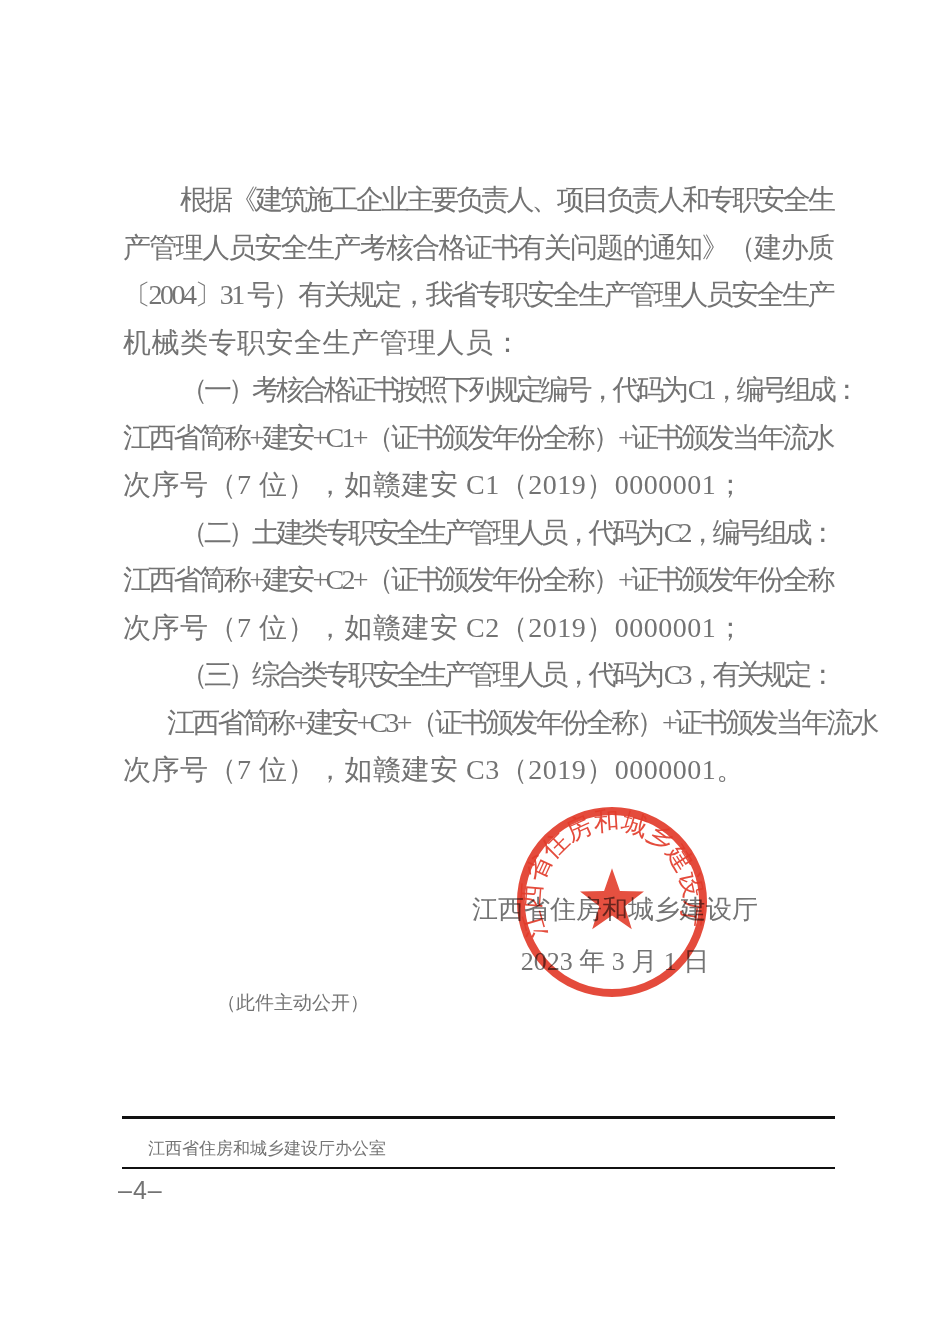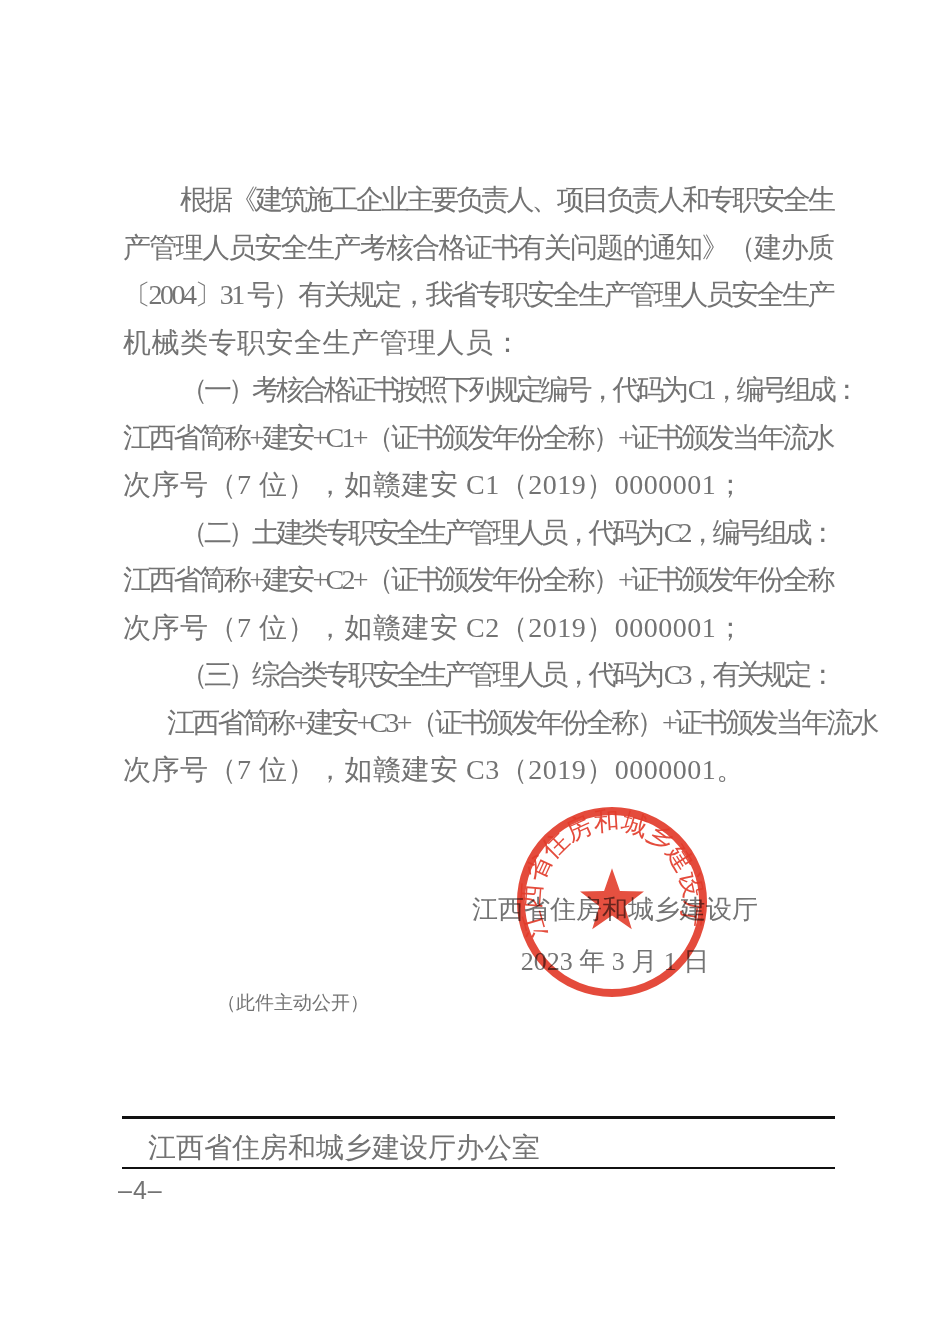--- a/index.html
+++ b/index.html
@@ -50,21 +50,21 @@
     position: absolute; left: 122px; top: 1116px; width: 713px; height: 3px;
     background: #111;
   }
   .footer-rule-bottom {
     position: absolute; left: 122px; top: 1167px; width: 713px; height: 2px;
     background: #111;
   }
   .footer-row {
     position: absolute; left: 122px; top: 1130px; width: 713px;
     display: flex; align-items: center;
-    height: 36px; font-size: 28px; white-space: nowrap;
+    height: 36px; font-size: 17px; white-space: nowrap;
   }
   .footer-issuer { padding-left: 26px; }
   .footer-print-date { padding-right: 34px; }
   .page-number {
     position: absolute; left: 118px; top: 1176px;
     font-size: 25px; letter-spacing: 1px;
     font-family: "Liberation Sans", "DejaVu Sans", sans-serif;
   }
 </style>
 </head>

